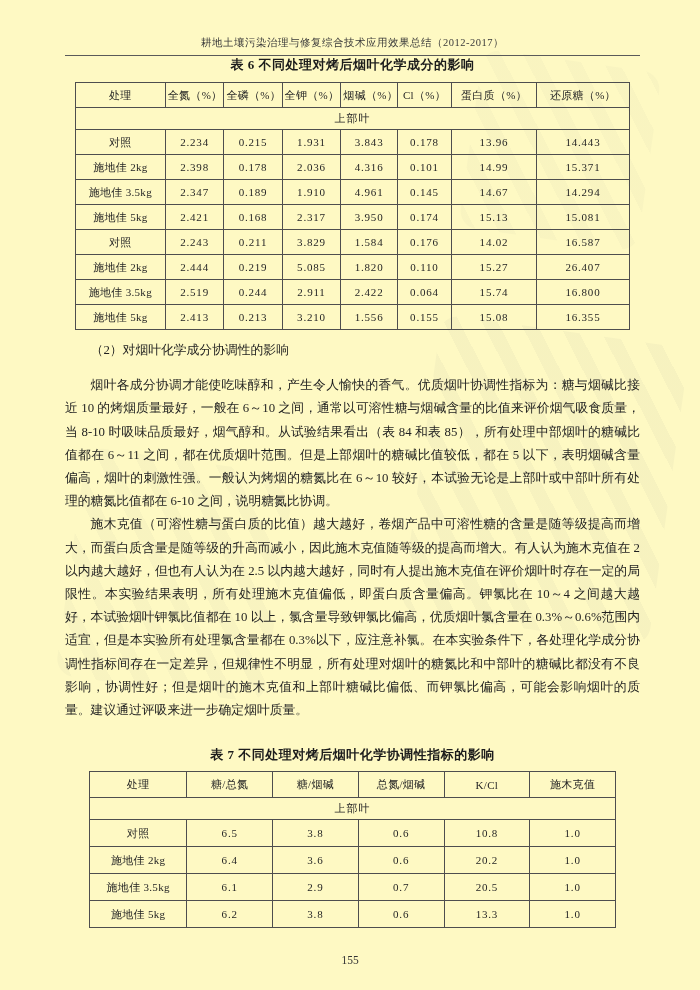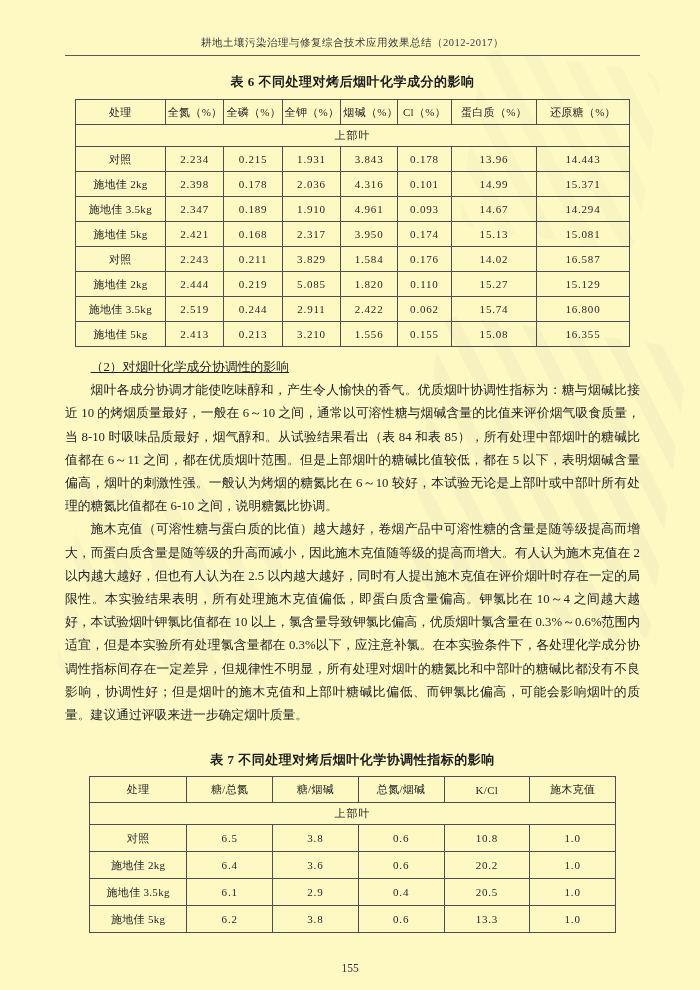--- a/index.html
+++ b/index.html
@@ -31,21 +31,21 @@
     border-bottom: 1px solid #5a5a5a;
   }
 
   .table-title {
     text-align: center;
     font-weight: bold;
     font-size: 13px;
     color: #1c1c1c;
     letter-spacing: 0.5px;
   }
-  .table-title.t6 { margin-top: 17px; }
+  .table-title.t6 { }
   .table-title.t7 { margin-top: 24px; }
 
   table {
     border-collapse: collapse;
     table-layout: fixed;
     font-size: 11px;
     color: #262626;
   }
   .tbl6 { width: 555px; margin: 8px auto 0 auto; }
   .tbl7 { width: 527px; margin: 7px auto 0 auto; }
@@ -68,25 +68,25 @@
 
   
   .bodytext {
     margin-top: 9px;
     font-size: 12.8px;
     line-height: 23.2px;
     text-align: justify;
     color: #1f1f1f;
   }
   .bodytext p { text-indent: 2em; }
-  .bodytext p.subheading { margin-bottom: 0; text-decoration: underline; }
+  .bodytext p.subheading { margin-bottom: 12px; }
 
   .page-number {
     position: absolute;
-    bottom: 16px;
+    bottom: 24px;
     left: 0;
     width: 100%;
     text-align: center;
     font-size: 11.5px;
     color: #333;
     z-index: 2;
   }
 
   
   .watermark {
@@ -166,21 +166,21 @@
             <td class="num">0.101</td>
             <td class="num">14.99</td>
             <td class="num">15.371</td>
           </tr>
           <tr>
             <td class="">施地佳 3.5kg</td>
             <td class="num">2.347</td>
             <td class="num">0.189</td>
             <td class="num">1.910</td>
             <td class="num">4.961</td>
-            <td class="num">0.093</td>
+            <td class="num">0.145</td>
             <td class="num">14.67</td>
             <td class="num">14.294</td>
           </tr>
           <tr>
             <td class="">施地佳 5kg</td>
             <td class="num">2.421</td>
             <td class="num">0.168</td>
             <td class="num">2.317</td>
             <td class="num">3.950</td>
             <td class="num">0.174</td>
@@ -198,29 +198,29 @@
             <td class="num">16.587</td>
           </tr>
           <tr>
             <td class="">施地佳 2kg</td>
             <td class="num">2.444</td>
             <td class="num">0.219</td>
             <td class="num">5.085</td>
             <td class="num">1.820</td>
             <td class="num">0.110</td>
             <td class="num">15.27</td>
-            <td class="num">15.129</td>
+            <td class="num">26.407</td>
           </tr>
           <tr>
             <td class="">施地佳 3.5kg</td>
             <td class="num">2.519</td>
             <td class="num">0.244</td>
             <td class="num">2.911</td>
             <td class="num">2.422</td>
-            <td class="num">0.062</td>
+            <td class="num">0.064</td>
             <td class="num">15.74</td>
             <td class="num">16.800</td>
           </tr>
           <tr>
             <td class="">施地佳 5kg</td>
             <td class="num">2.413</td>
             <td class="num">0.213</td>
             <td class="num">3.210</td>
             <td class="num">1.556</td>
             <td class="num">0.155</td>
@@ -274,21 +274,21 @@
             <td class="num">6.4</td>
             <td class="num">3.6</td>
             <td class="num">0.6</td>
             <td class="num">20.2</td>
             <td class="num">1.0</td>
           </tr>
           <tr>
             <td class="">施地佳 3.5kg</td>
             <td class="num">6.1</td>
             <td class="num">2.9</td>
-            <td class="num">0.4</td>
+            <td class="num">0.7</td>
             <td class="num">20.5</td>
             <td class="num">1.0</td>
           </tr>
           <tr>
             <td class="">施地佳 5kg</td>
             <td class="num">6.2</td>
             <td class="num">3.8</td>
             <td class="num">0.6</td>
             <td class="num">13.3</td>
             <td class="num">1.0</td>

